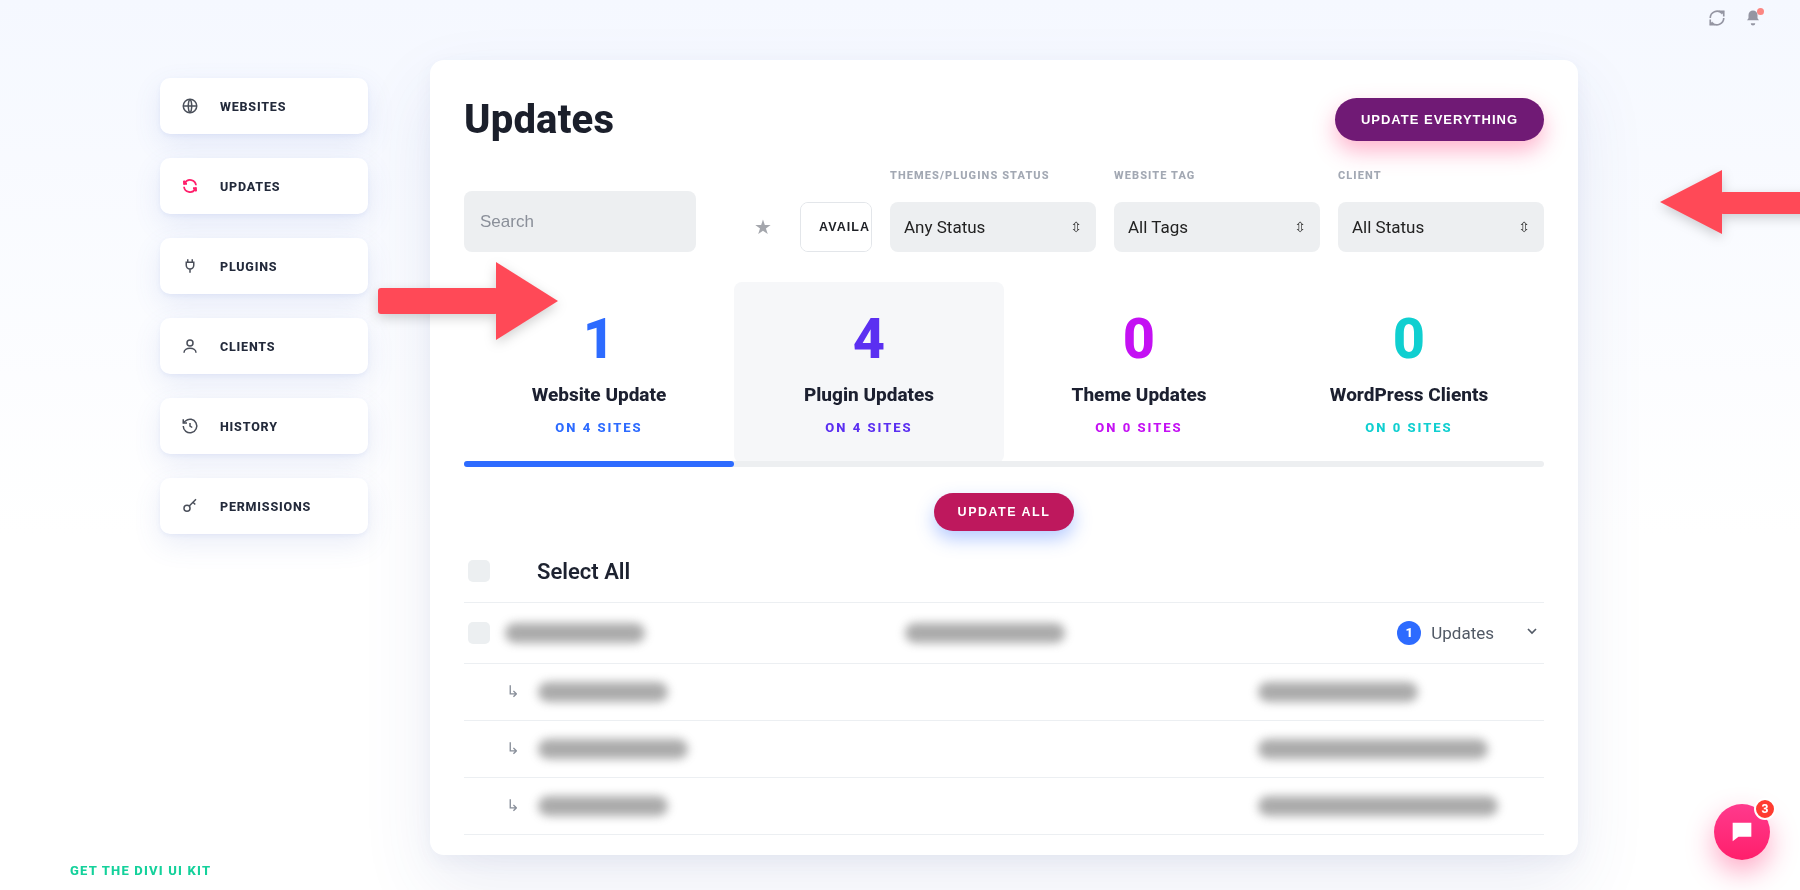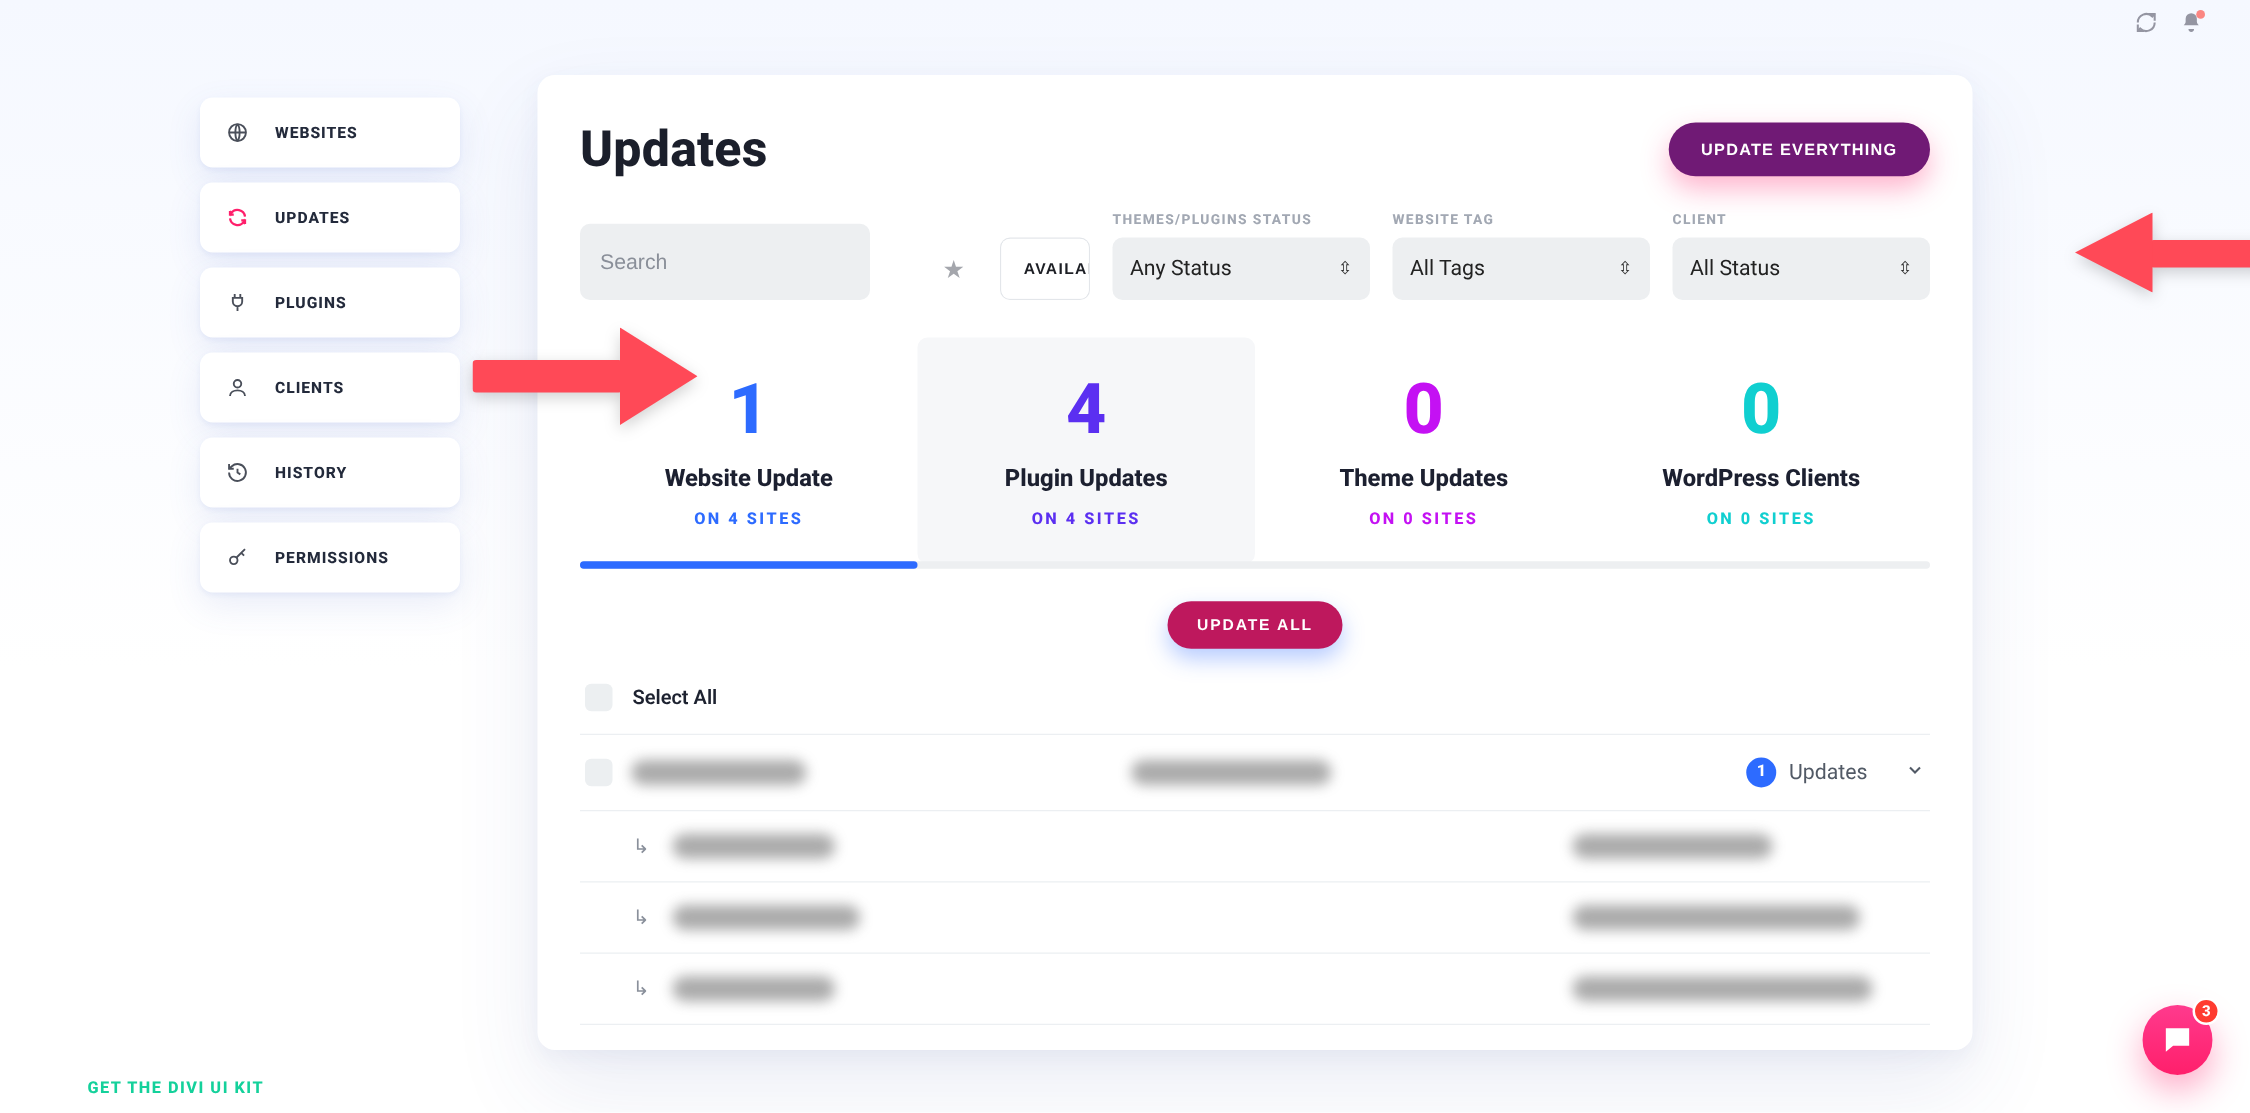--- a/index.html
+++ b/index.html
@@ -15,21 +15,21 @@
   height: 40px; display: flex; align-items: center;
   gap: 18px; padding-right: 38px;
 }
 .topbar .t-icon { color: #556; opacity:.6; cursor: pointer; }
 .topbar .bell-wrap { position: relative; }
 .topbar .red-dot { position: absolute; top:-1px; right:-2px; width:7px; height:7px; background:#ff3b30; border-radius:50%; }
 
 .sidebar {
   position: absolute; left: 160px; top: 78px;
   width: 208px;
-  display: flex; flex-direction: column; gap: 12px;
+  display: flex; flex-direction: column; gap: 24px;
 }
 .sidebar .nav-item {
   background: #fff;
   border-radius: 10px;
   height: 56px;
   display: flex; align-items: center;
   padding: 0 20px;
   box-shadow: 0 10px 28px rgba(80,110,200,0.12), 0 2px 4px rgba(80,110,200,0.08);
   cursor: pointer;
   font-weight: 800;
@@ -67,21 +67,21 @@
 .seg {
   display:flex; align-items:center; height:50px;
   border:1px solid #e3e6ea; border-radius:8px; overflow:hidden;
 }
 .seg .seg-btn {
   padding:0 18px; height:100%; display:flex; align-items:center;
   font-size:12.5px; font-weight:800; letter-spacing:1.1px; cursor:pointer; border:none; background:#fff;
 }
 .seg .seg-btn.active { background:#fff; color:#1d1f25; }
 
-.select-group { display:flex; flex-direction:column; gap:8px; }
+.select-group { display:flex; flex-direction:column; gap:20px; }
 .select-label { font-size:11px; font-weight:800; letter-spacing:1.1px; color:#a2a8b3; }
 .select {
   width:206px; height:50px; border:none; border-radius:8px;
   background:#edeff1; display:flex; align-items:center; justify-content:space-between;
   padding:0 14px; font-size:17px; color:#222; cursor:pointer;
 }
 .select .chev { font-size:14px; color:#333; line-height:1;}
 
 .stats {
   display:grid; grid-template-columns:repeat(4,1fr);
@@ -110,21 +110,21 @@
   background:#be185d; color:#fff; border:none; border-radius:999px;
   padding: 12px 24px; font-weight:800; font-size:12.5px; letter-spacing:1.5px;
   box-shadow:0 8px 18px rgba(45,107,255,.35); cursor:pointer;
 }
 
 .list-head {
   margin-top:28px; display:flex; align-items:center; gap:16px;
   padding: 0 4px 18px 4px; 
 }
 .cb { width:22px; height:22px; background:#eceff1; border-radius:5px; cursor:pointer; flex-shrink:0;}
-.list-head .sa { font-size:16px; color:#1d2230; font-weight:600;}
+.list-head .sa { font-size:22px; color:#1d2230; font-weight:600;margin-left:31px;}
 
 .row {
   border-top:1px solid #eceff2;
   padding:18px 4px; display:flex; align-items:center;
 }
 .row:last-child { border-bottom:1px solid #eceff2; }
 .row .r-arrow-indent { width:30px; display:flex; justify-content:center; color:#8a909b; margin-left:30px;}
 .blur-pill {
   height:20px; border-radius:12px; background:#666; opacity:.55;
   filter: blur(5px);

